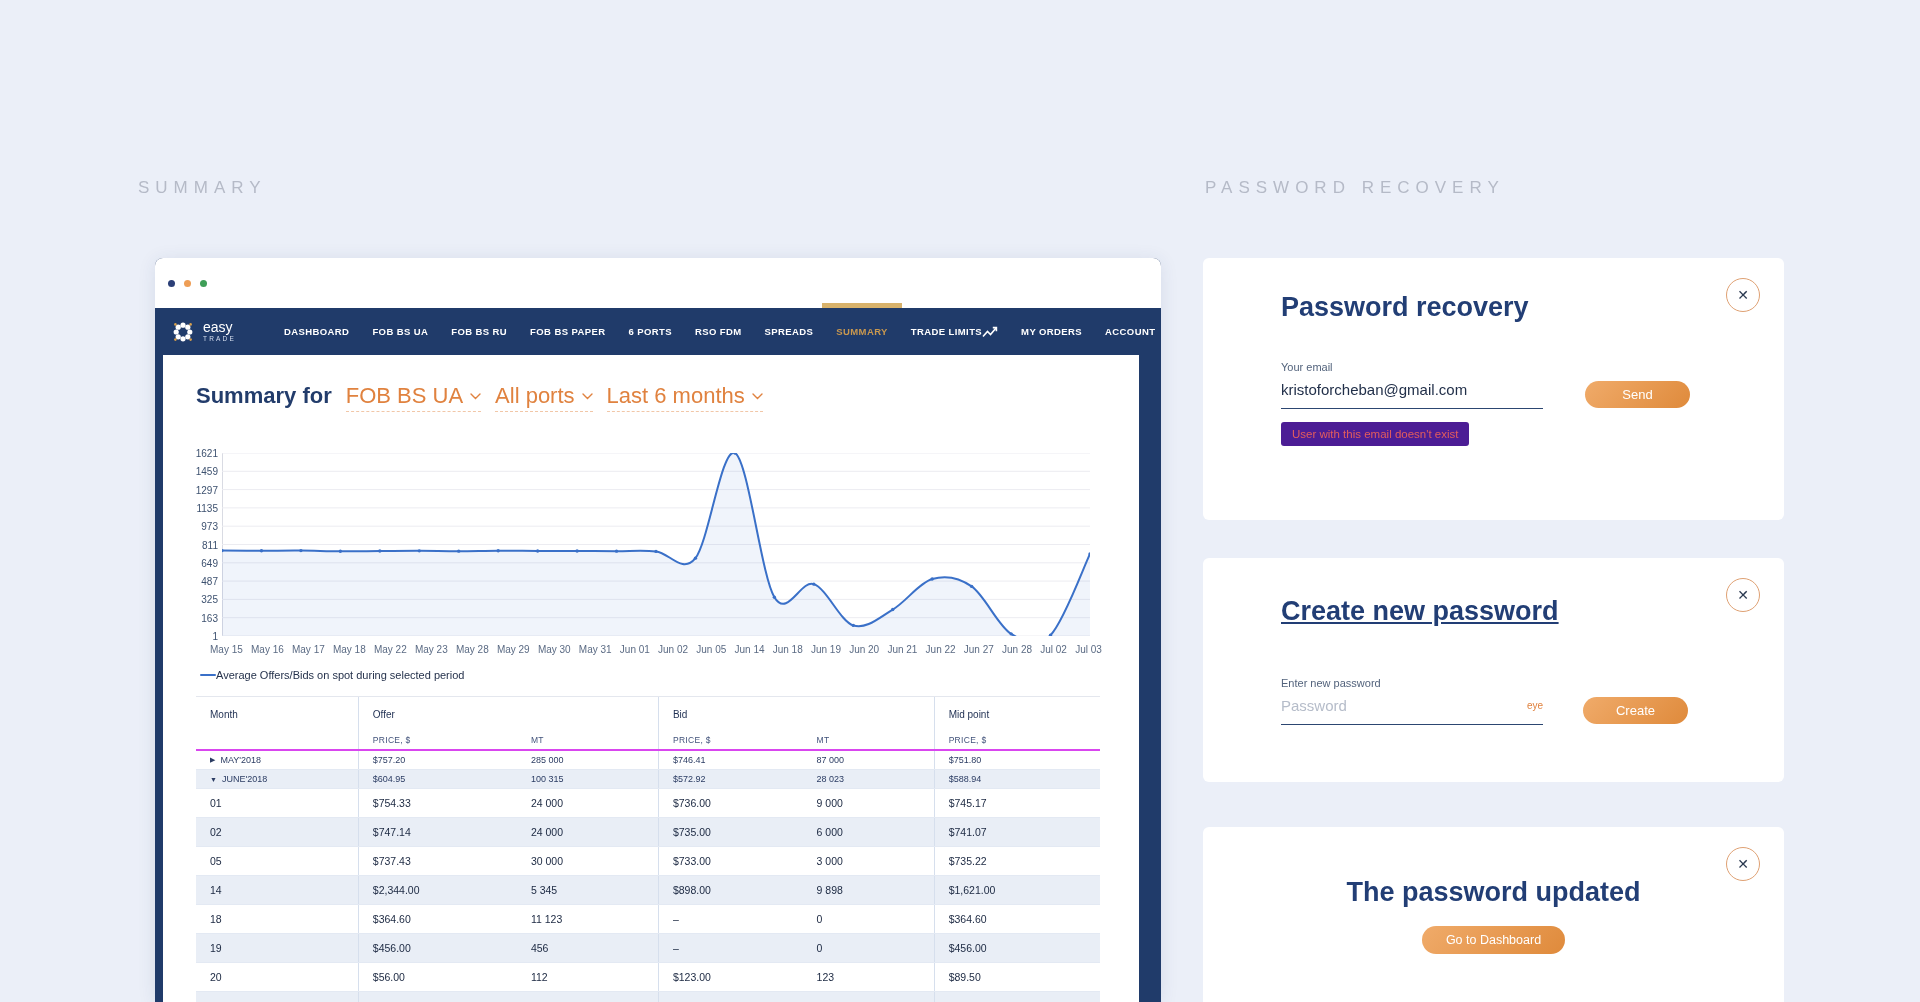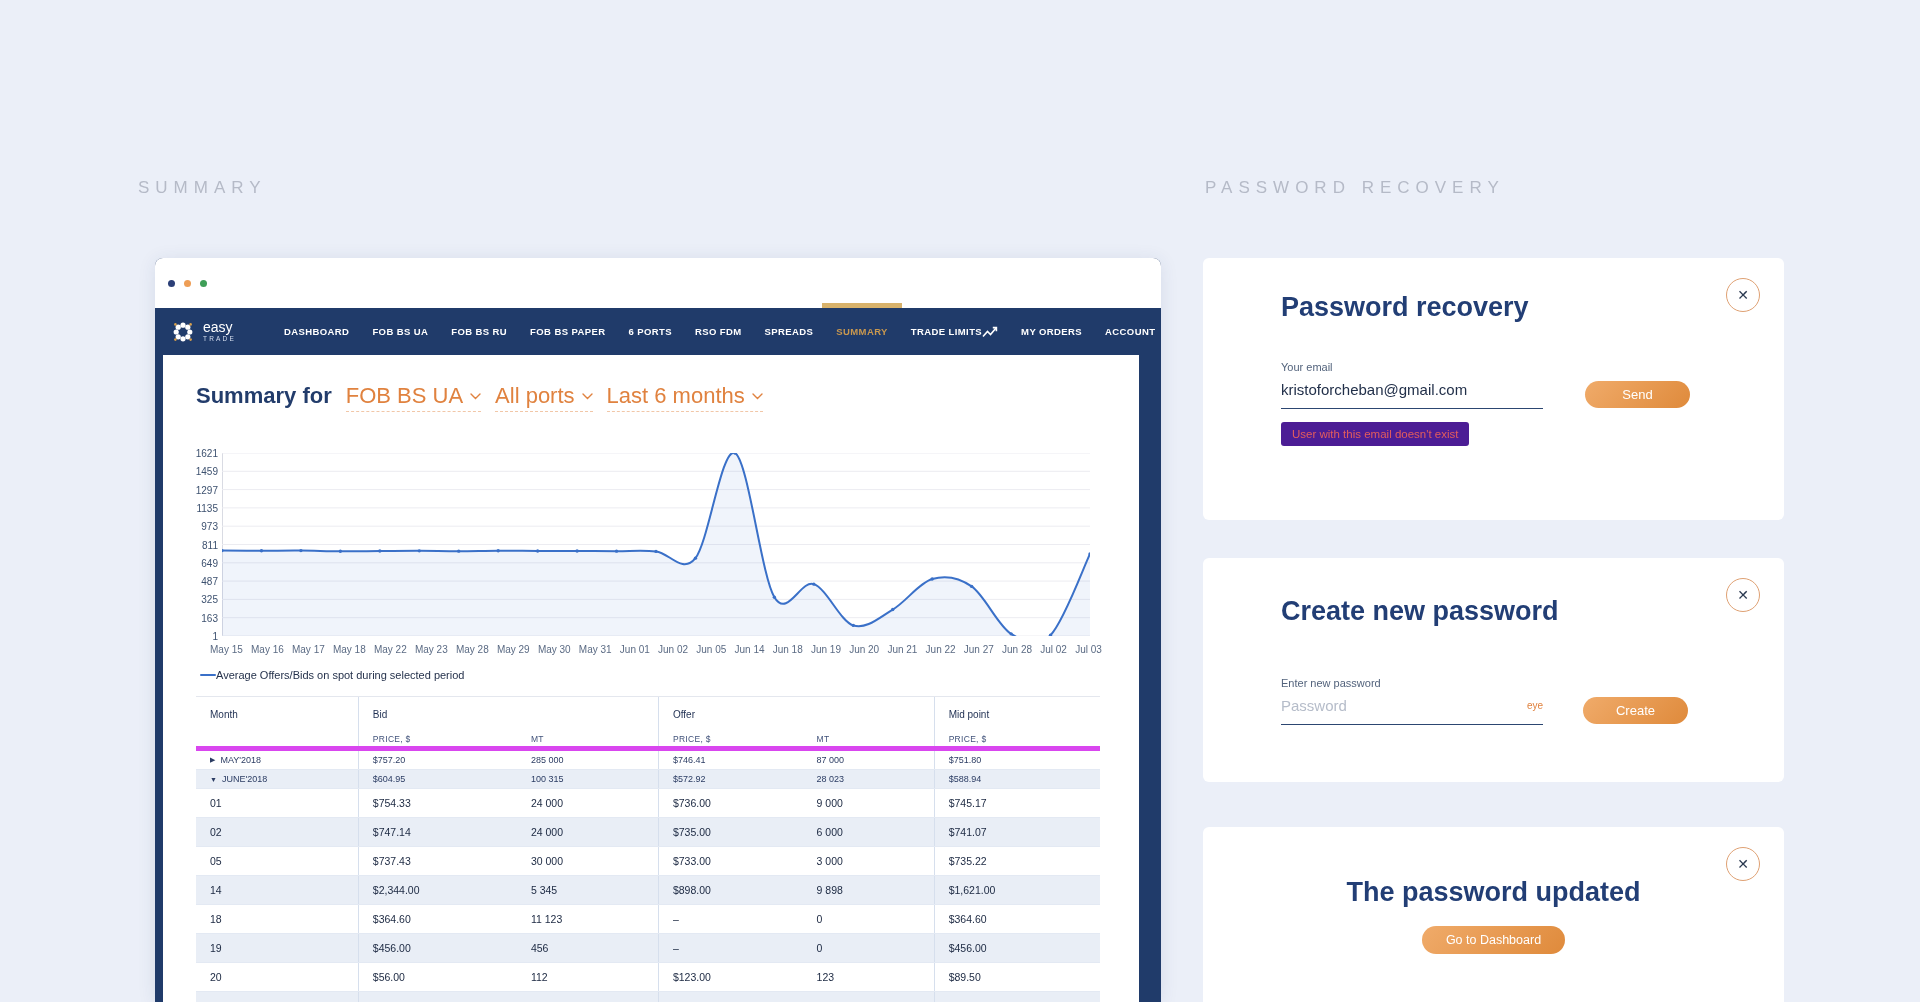--- a/index.html
+++ b/index.html
@@ -41,21 +41,21 @@
   .x-axis span { white-space:nowrap; }
   .legend { margin:14px 0 0 4px; display:flex; align-items:center; font-size:11px; color:#25324c; }
   .legend-dash { width:16px; height:2px; border-radius:1px; }
 
   .table { margin-top:15px; width:904px; border-top:1px solid #e4e7ee; }
   .t-row { display:grid; grid-template-columns:17.9% 17.6% 15.6% 16% 14.5% 18.4%; border-bottom:1px solid #e3e9f3; }
   .t-cell { padding-left:14px; display:flex; align-items:center; overflow:hidden; white-space:nowrap; }
   .sep { border-left:1px solid #d6dfed; }
   .t-head { height:34px; border-bottom:none; }
   .t-head .t-cell { font-size:10px; color:#1f2f52; font-weight:500; }
-  .t-sub { height:20px; border-bottom:5px solid #d946ef; }
+  .t-sub { height:20px; border-bottom:2px solid #d946ef; }
   .t-sub .t-cell { font-size:8.5px; color:#41527a; letter-spacing:0.3px; }
   .t-month { height:19px; }
   .t-month .t-cell { font-size:9px; color:#2b3c63; }
   .arrow { font-size:7px; margin-right:5px; color:#2b3c63; cursor:pointer; }
   .t-day { height:29px; }
   .t-day .t-cell { font-size:10.5px; color:#1a2740; }
   .alt { background:#e9eef6; }
 
   
   .modal { position:absolute; left:1203px; width:581px; background:#fff; border-radius:6px; }
@@ -68,21 +68,21 @@
   .m-sub { font-size:15px; color:#30405a; margin:10px 0 0 78px; }
   .field-label { font-size:11px; color:#53637c; margin:38px 0 0 78px; }
   .field-row { display:flex; align-items:flex-start; margin:8px 0 0 78px; }
   .input-wrap { width:262px; position:relative; border-bottom:1px solid #2c4671; padding-bottom:9px; }
   .input-wrap input { border:none; outline:none; width:100%; font-size:15px; color:#22304a; background:transparent; font-family:inherit; }
   .input-wrap input::placeholder { color:#b5bcc9; }
   .eye { position:absolute; right:0; top:3px; font-size:10px; color:#e0823f; cursor:pointer; }
   .btn { border:none; border-radius:14px; background:linear-gradient(135deg,#f0ab6a,#df8a3b); color:#fff; font-size:13px; height:27px; cursor:pointer; font-family:inherit; white-space:nowrap; }
   .send-btn { margin-left:42px; width:105px; }
   .error-badge { display:inline-block; margin:13px 0 0 78px; background:#4c1d95; color:#e35d5d; font-size:11.5px; padding:6px 11px; border-radius:3px; }
-  .m2 .m-title { margin:38px 0 12px 78px; }
+  .m2 .m-title { margin:38px 0 12px 78px;text-decoration:underline; }
   .m2 .field-label { margin-top:50px; }
   .create-btn { margin-left:40px; width:105px; }
   .m3 .m-title { text-align:center; margin-top:50px; }
   .center-btn { display:block; margin:18px auto 0; height:28px; padding:0 24px; font-size:12.5px; }
 </style>
 </head>
 <body>
 
 <div class="section-label left">SUMMARY</div>
 <div class="section-label right">PASSWORD RECOVERY</div>
@@ -240,22 +240,22 @@
           <span>Jul 03</span>
         </div>
       <div class="legend">
         <span class="legend-dash" style="background: rgb(58, 112, 200);"></span>
         <span>Average Offers/Bids on spot during selected period</span>
       </div>
 
       <div class="table">
           <div class="t-row t-head">
             <div class="t-cell" style="grid-column: span 1;">Month</div>
+            <div class="t-cell sep" style="grid-column: span 2;">Offer</div>
             <div class="t-cell sep" style="grid-column: span 2;">Bid</div>
-            <div class="t-cell sep" style="grid-column: span 2;">Offer</div>
             <div class="t-cell sep" style="grid-column: span 1;">Mid point</div>
           </div>
           <div class="t-row t-sub">
             <div class="t-cell"></div>
             <div class="t-cell sep">PRICE, $</div>
             <div class="t-cell">MT</div>
             <div class="t-cell sep">PRICE, $</div>
             <div class="t-cell">MT</div>
             <div class="t-cell sep">PRICE, $</div>
           </div>

